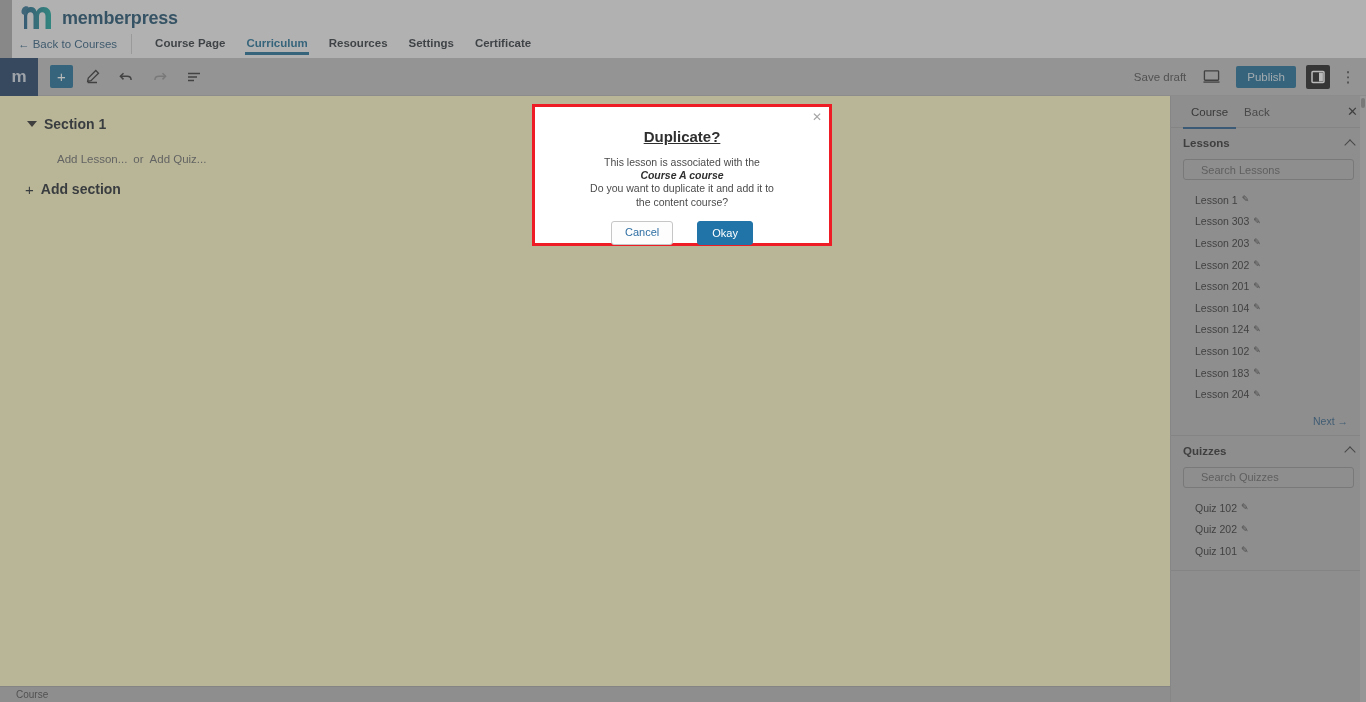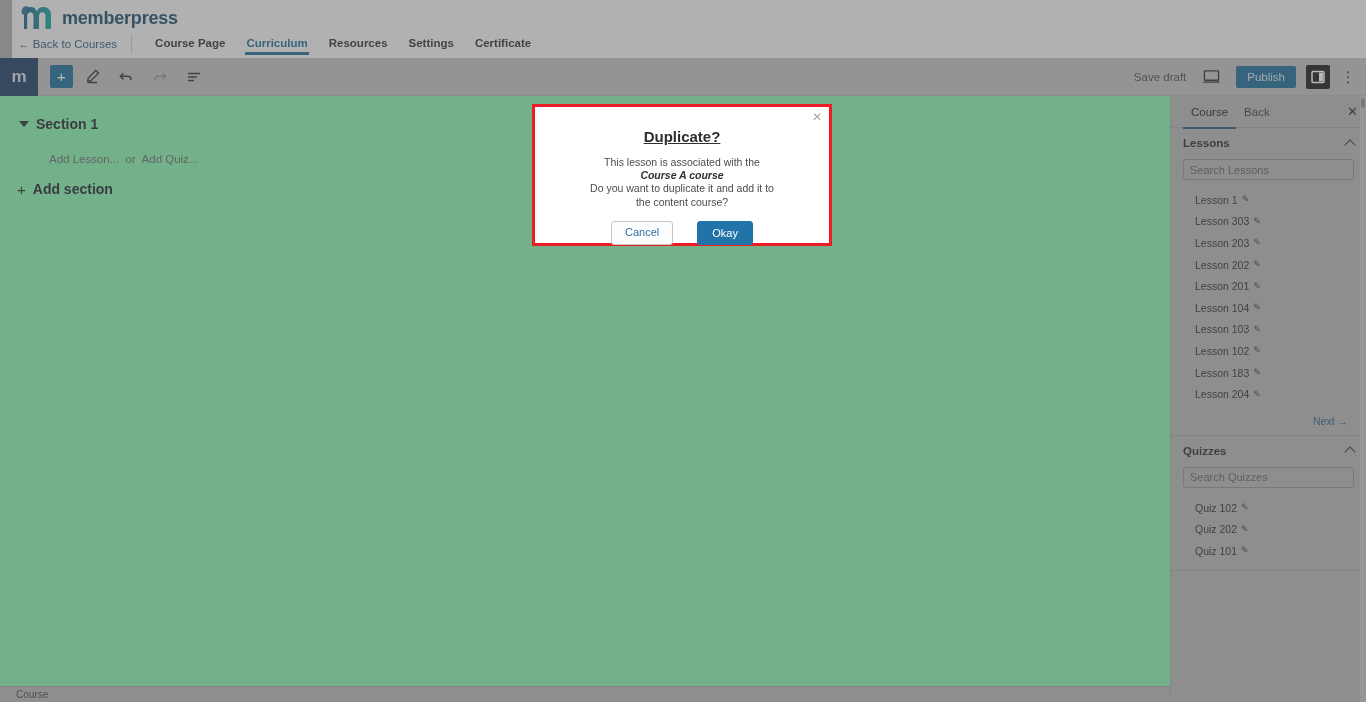--- a/index.html
+++ b/index.html
@@ -86,21 +86,21 @@
   }
   .gb-sqtoggle {
     width: 24px; height: 24px; background: #1d1d1d; border-radius: 2px;
     display: flex; align-items: center; justify-content: center;
   }
   .gb-kebab { color: #333; font-size: 15px; width: 16px; text-align: center; }
 
   
   .canvas {
     position: absolute; top: 96px; left: 0; right: 196px; bottom: 16px;
-    background: #86efac; padding: 16px 0 0 0;
+    background: #fef9c3; padding: 16px 0 0 8px;
   }
   .section-head {
     display: flex; align-items: center; gap: 7px;
     padding-left: 19px; height: 24px;
   }
   .caret-down {
     width: 0; height: 0; border-left: 5px solid transparent;
     border-right: 5px solid transparent; border-top: 6px solid #2b2b2b;
   }
   .section-title { font-size: 14px; font-weight: bold; color: #23282d; }
@@ -153,21 +153,21 @@
   }
   .sb-panel-title { font-size: 11.5px; font-weight: bold; color: #2b2b2b; }
   .chevron-up {
     width: 8px; height: 8px; border-left: 1.6px solid #3a3a3a;
     border-top: 1.6px solid #3a3a3a; transform: rotate(45deg);
     margin-top: 3px;
   }
   .sb-search {
     margin: 1px 12px 9px 12px; height: 21px; border: 1px solid #8f8f8f;
     border-radius: 3px; background: #b3b3b3;
-    display: flex; align-items: center; padding: 0 6px;
+    display: flex; align-items: center; padding: 0 17px;
   }
   .sb-search input {
     border: none; outline: none; background: transparent;
     font-family: "Liberation Sans", sans-serif;
     font-size: 11px; color: #4d4d4d; width: 100%;
   }
   .sb-search input::placeholder { color: #636363; }
   .sb-list { padding: 0 0 8px 0; }
   .sb-item {
     display: flex; align-items: center; gap: 4px;
@@ -356,21 +356,21 @@
         </div>
       <div class="sb-item">
           <span class="sb-item-label">Lesson 201</span>
           <span class="pencil-icon">✎</span>
         </div>
       <div class="sb-item">
           <span class="sb-item-label">Lesson 104</span>
           <span class="pencil-icon">✎</span>
         </div>
       <div class="sb-item">
-          <span class="sb-item-label">Lesson 103</span>
+          <span class="sb-item-label">Lesson 124</span>
           <span class="pencil-icon">✎</span>
         </div>
       <div class="sb-item">
           <span class="sb-item-label">Lesson 102</span>
           <span class="pencil-icon">✎</span>
         </div>
       <div class="sb-item">
           <span class="sb-item-label">Lesson 183</span>
           <span class="pencil-icon">✎</span>
         </div>

